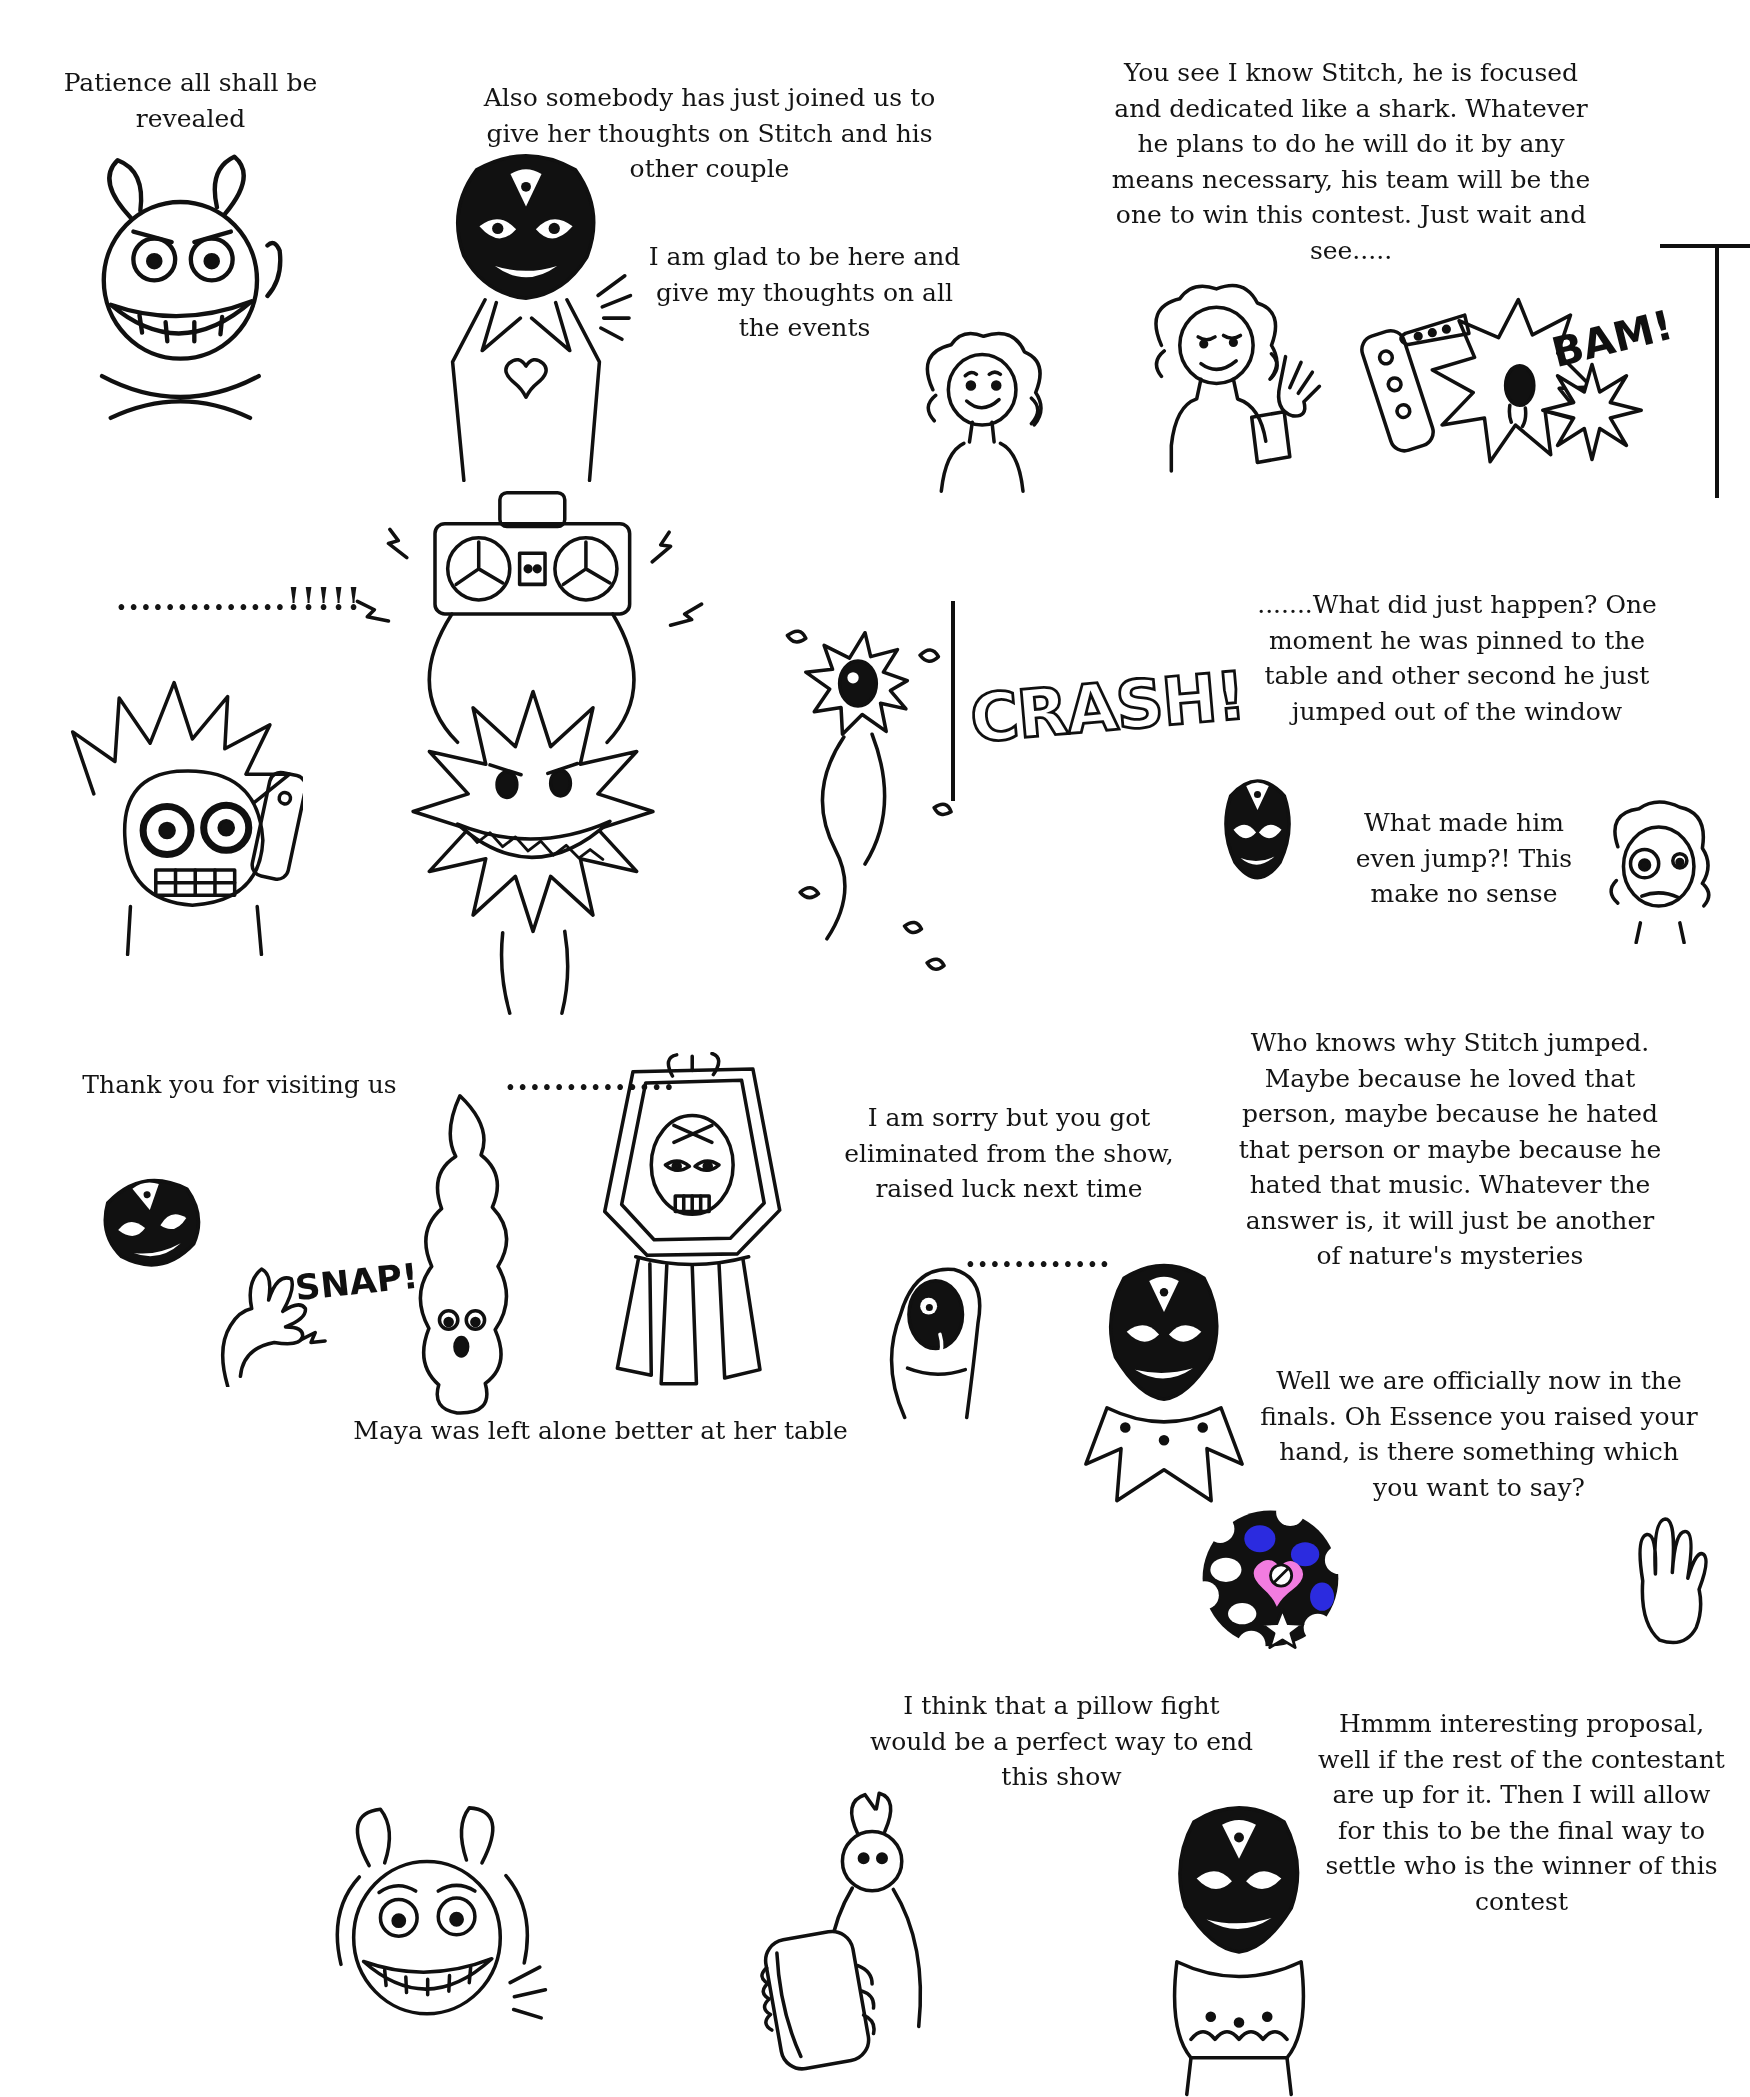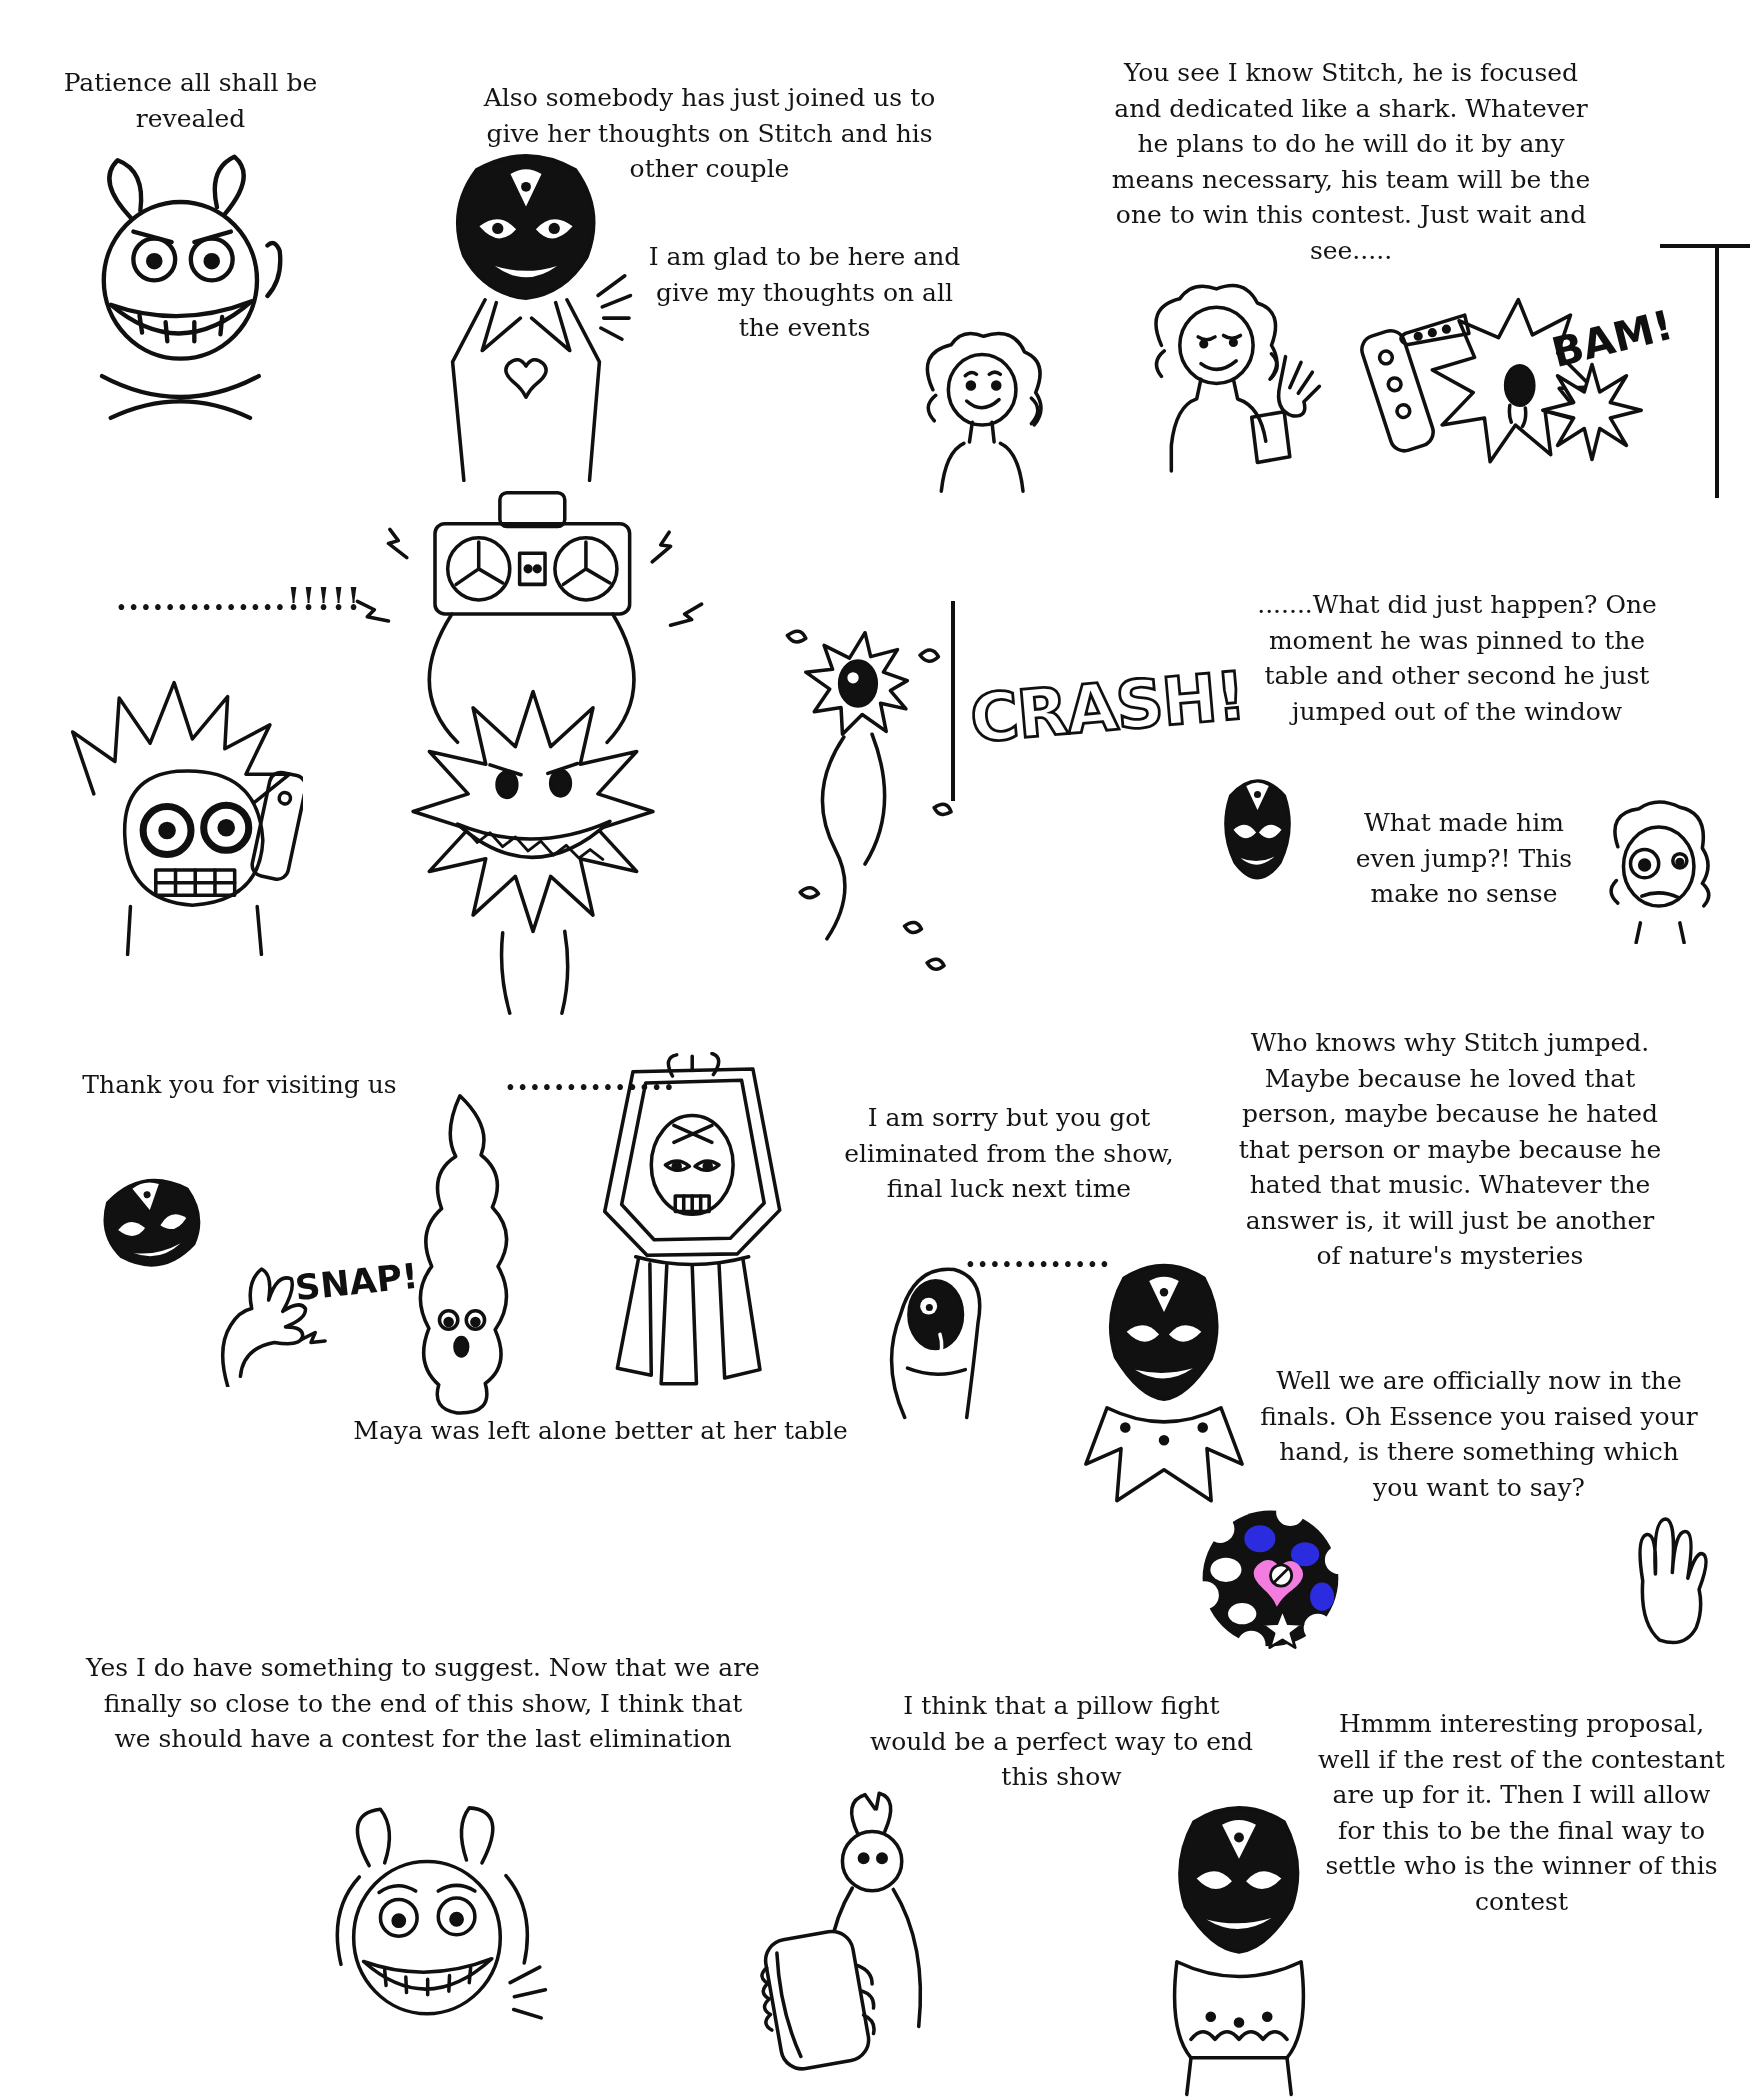--- a/index.html
+++ b/index.html
@@ -87,37 +87,34 @@
 moment he was pinned to the
 table and other second he just
 jumped out of the window</div>
   <div class="speech" data-name="speech-made-jump">What made him
 even jump?! This
 make no sense</div>
   <div class="speech" data-name="speech-thank-you">Thank you for visiting us</div>
   <div class="speech dots" data-name="speech-dots-long">..............</div>
   <div class="speech" data-name="speech-sorry">I am sorry but you got
 eliminated from the show,
-final luck next time</div>
+raised luck next time</div>
   <div class="speech dots" data-name="speech-dots-short">............</div>
   <div class="speech" data-name="caption-maya">Maya was left alone better at her table</div>
   <div class="speech" data-name="speech-who-knows">Who knows why Stitch jumped.
 Maybe because he loved that
 person, maybe because he hated
 that person or maybe because he
 hated that music. Whatever the
 answer is, it will just be another
 of nature's mysteries</div>
   <div class="speech" data-name="speech-finals">Well we are officially now in the
 finals. Oh Essence you raised your
 hand, is there something which
 you want to say?</div>
-  <div class="speech" data-name="speech-suggest">Yes I do have something to suggest. Now that we are
-finally so close to the end of this show, I think that
-we should have a contest for the last elimination</div>
   <div class="speech" data-name="speech-pillow">I think that a pillow fight
 would be a perfect way to end
 this show</div>
   <div class="speech" data-name="speech-hmmm">Hmmm interesting proposal,
 well if the rest of the contestant
 are up for it. Then  I will allow
 for this to be the final way to
 settle who is the winner of this
 contest</div>
 

